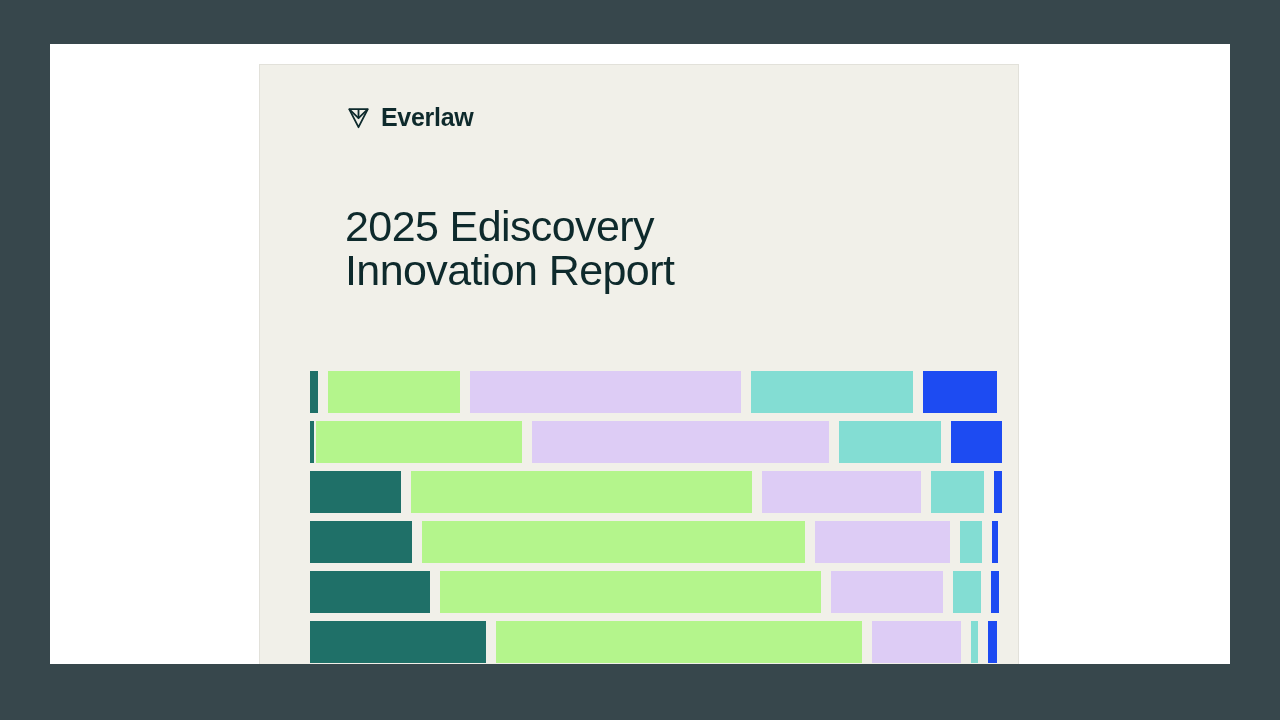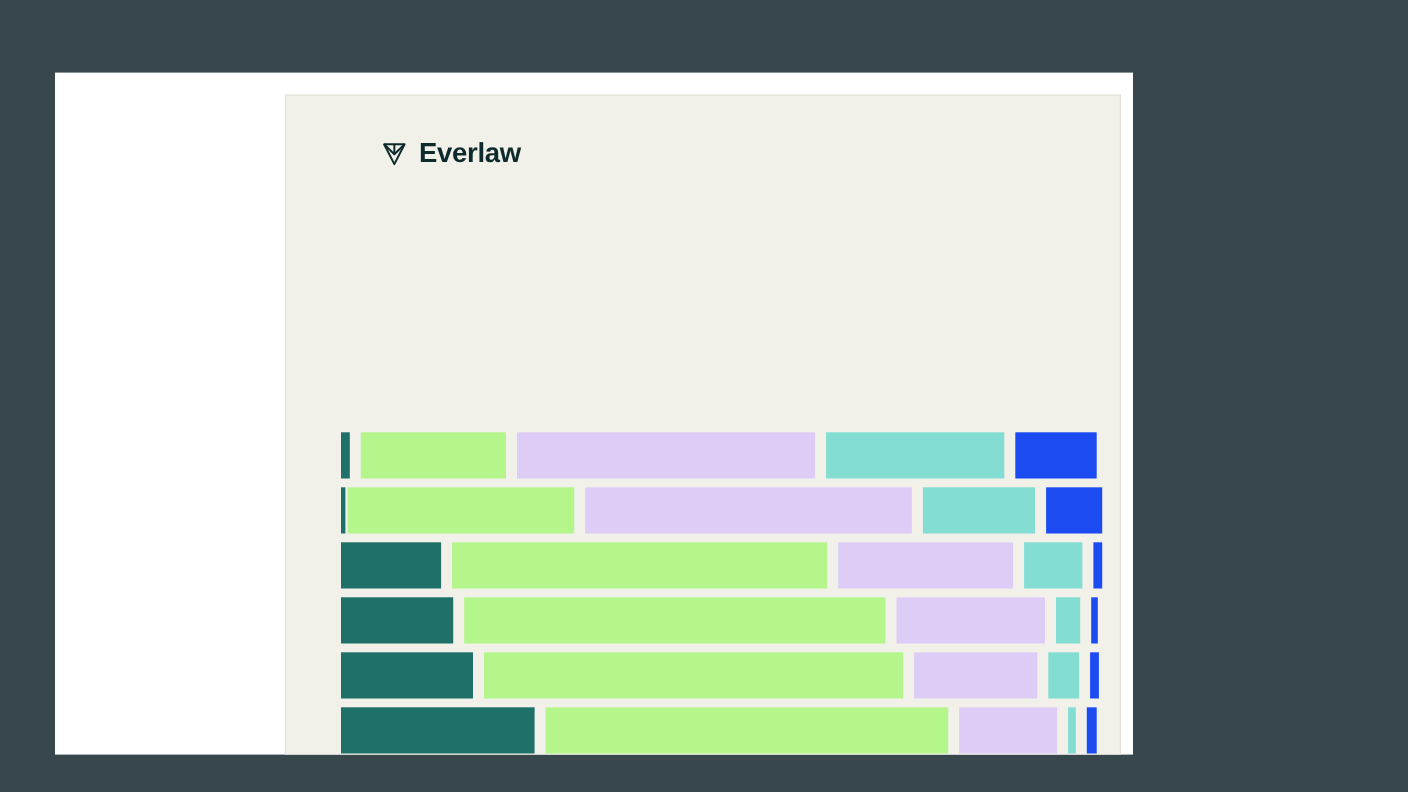--- a/index.html
+++ b/index.html
@@ -17,22 +17,22 @@
     position: relative;
     width: 1280px;
     height: 720px;
     background: #37474C;
   }
 
   
   #viewer-panel {
     position: absolute;
     left: 50px;
-    top: 66px;
-    width: 980px;
+    top: 44px;
+    width: 1180px;
     height: 620px;
     background: #FFFFFF;
     overflow: hidden;
   }
 
   
   #document-card {
     position: absolute;
     left: 209px;  
     top: 20px;    
@@ -121,20 +121,22 @@
             <g fill="none" stroke="#0E2A2C" stroke-width="1.8" stroke-linejoin="round">
               <path d="M4.2 3.2 L22.8 3.2 L13.5 21.2 Z"></path>
               <path d="M4.2 3.2 L13.5 12.2 L22.8 3.2"></path>
               <path d="M13.5 3.2 L13.5 12.2"></path>
             </g>
           </svg>
         </span>
         <span class="brand-name">Everlaw</span>
       </div>
 
+      <div id="report-title">2025 Ediscovery
+Innovation Report</div>
 
       <div id="stacked-bar-chart">
           <div class="chart-row">
             <div class="bar-segment" style="left: 50px; width: 8.46px; background: rgb(31, 112, 104);"></div>
             <div class="bar-segment" style="left: 68.46px; width: 132px; background: rgb(180, 245, 140);"></div>
             <div class="bar-segment" style="left: 210.46px; width: 270.45px; background: rgb(221, 204, 245);"></div>
             <div class="bar-segment" style="left: 490.91px; width: 162.53px; background: rgb(131, 221, 211);"></div>
             <div class="bar-segment" style="left: 663.44px; width: 73.84px; background: rgb(29, 75, 242);"></div>
           </div>
           <div class="chart-row">

